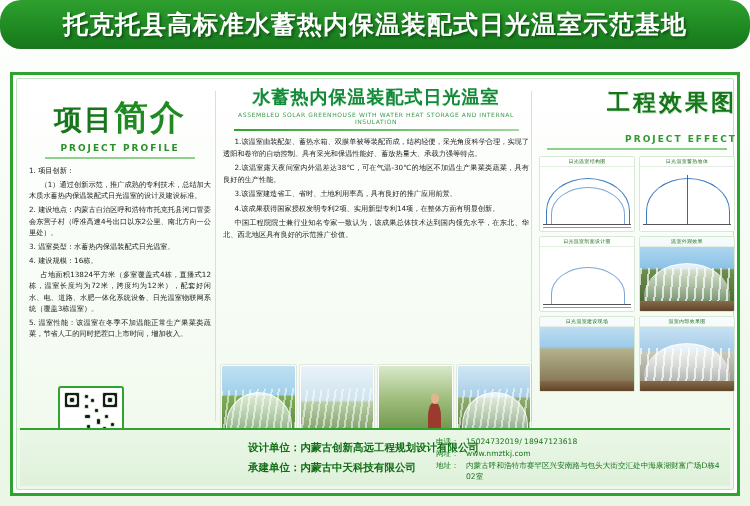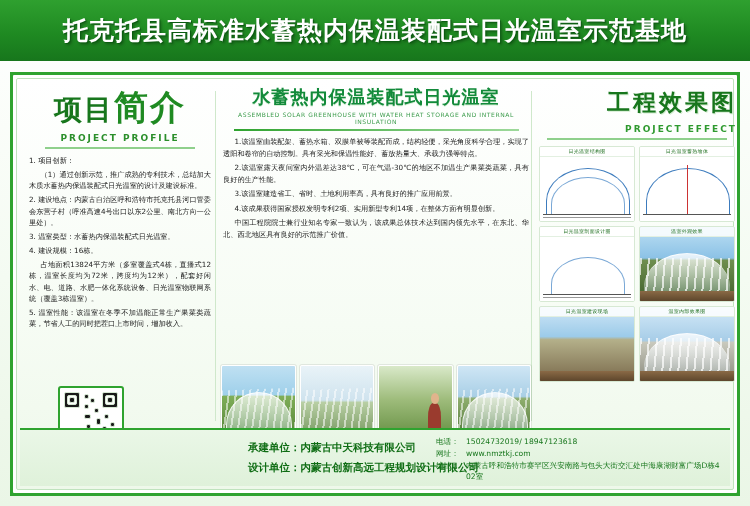--- a/index.html
+++ b/index.html
@@ -9,23 +9,23 @@
     background:#ffffff;
     overflow:hidden;
   }
   #board{
     position:relative;width:750px;height:506px;
     background:linear-gradient(180deg,#ffffff 0%,#f4fbf2 55%,#eaf6e6 100%);
     box-sizing:border-box;
   }
   
   .banner{
-    position:absolute;left:0;top:0;width:750px;height:61px;
+    position:absolute;left:0;top:0;width:750px;height:49px;
     background:linear-gradient(180deg,#2fa02f 0%,#1f8a22 55%,#17761c 100%);
-    display:flex;align-items:center;justify-content:center;
+    display:flex;align-items:center;justify-content:center;border-radius:21px;
   }
   .banner-title{
     color:#ffffff;font-size:25px;font-weight:bold;letter-spacing:1px;
     text-shadow:1px 1px 0 #0c5c12, 2px 2px 3px rgba(0,0,0,.35);
     white-space:nowrap;
   }
   
   .frame{
     position:absolute;left:10px;top:72px;width:730px;height:424px;
     border:3px solid #2fa32f;border-radius:4px;
@@ -46,21 +46,21 @@
     position:absolute;left:204px;top:6px;width:310px;height:400px;
   }
   .col-right{
     position:absolute;left:520px;top:6px;width:200px;height:400px;
   }
   .vline{
     position:absolute;top:12px;width:1px;height:330px;background:#cfe8cb;
   }
   
   .profile-title{
-    text-align:center;margin-top:0;
+    text-align:center;margin-top:10px;
   }
   .profile-cn{
     font-size:28px;font-weight:bold;color:#17761c;letter-spacing:2px;
     font-family:"DejaVu Sans","Liberation Sans",sans-serif;
   }
   .profile-cn .big{
     font-size:34px;color:#1f8a22;
   }
   .profile-en{
     font-size:9px;color:#2b8f2b;letter-spacing:2px;margin-top:2px;font-weight:bold;
@@ -143,21 +143,21 @@
   }
   
   .right-title{
     text-align:right;margin-top:2px;
   }
   .right-title-cn{
     font-size:23px;font-weight:bold;color:#17761c;letter-spacing:3px;
     text-shadow:1px 1px 0 #d4eed2;
   }
   .right-title-en{
-    font-size:9px;color:#2f9a2f;letter-spacing:2px;margin-top:6px;font-weight:bold;
+    font-size:9px;color:#2f9a2f;letter-spacing:2px;margin-top:16px;font-weight:bold;
   }
   .right-rule{
     width:180px;height:2px;background:#8fd08c;margin:4px auto 6px auto;
   }
   .grid{
     display:grid;grid-template-columns:1fr 1fr;grid-gap:4px;padding:0 2px;
   }
   .cell{
     height:74px;border:1px solid #d7e9d4;background:#fff;position:relative;overflow:hidden;
     border-radius:2px;
@@ -367,24 +367,24 @@
             <div class="hood"></div>
               <div class="ribs"></div>
               <div class="soil"></div>
           </div>
         </div>
       </div>
 
       <div class="bottom">
         <div class="units">
           <div>
+            <span class="lbl">设计单位：</span><span class="val">内蒙古创新高远工程规划设计有限公司</span>
+          </div>
+          <div>
             <span class="lbl">承建单位：</span><span class="val">内蒙古中天科技有限公司</span>
-          </div>
-          <div>
-            <span class="lbl">设计单位：</span><span class="val">内蒙古创新高远工程规划设计有限公司</span>
           </div>
         </div>
         <div class="contact">
           <div class="row">
             <span class="k">电话：</span>
             <span class="v">15024732019/ 18947123618</span>
           </div>
           <div class="row">
             <span class="k">网址：</span>
             <span class="v">www.nmztkj.com</span>

